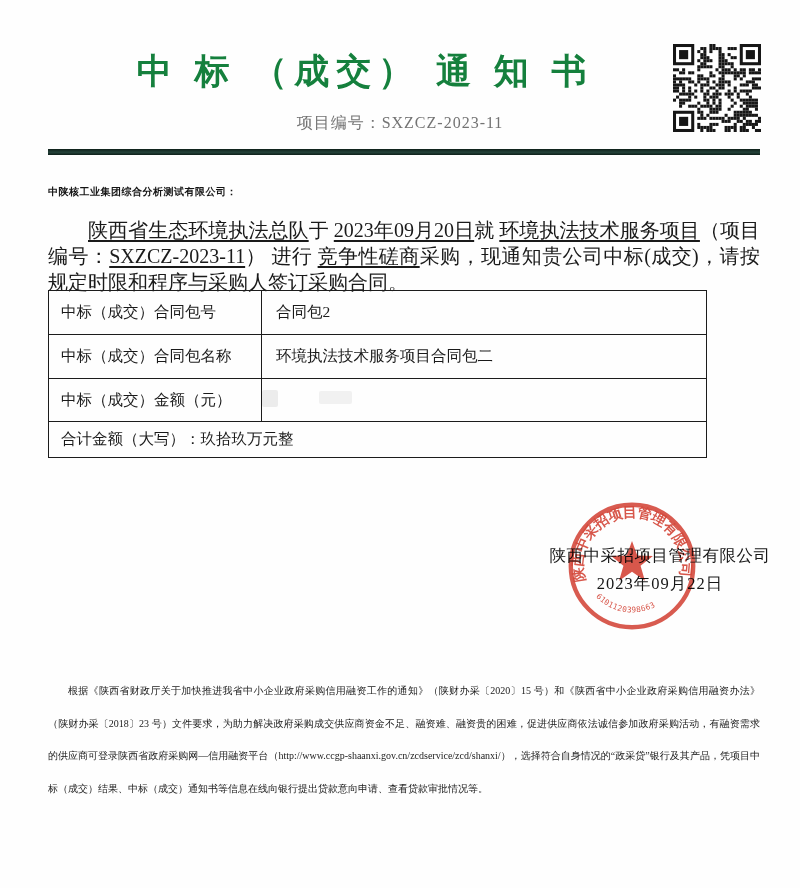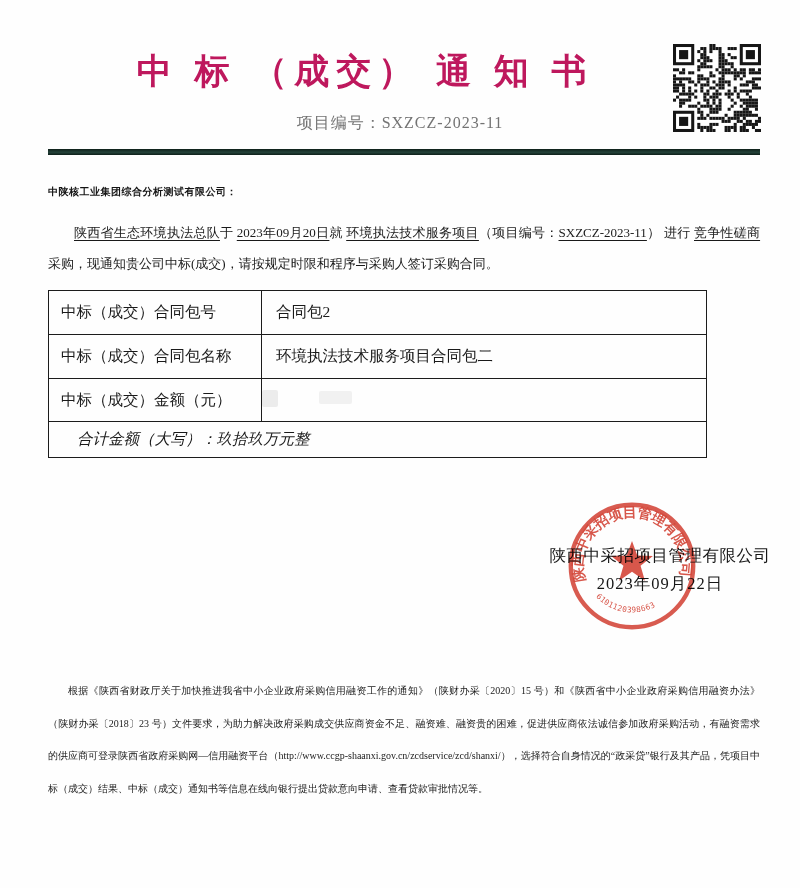--- a/index.html
+++ b/index.html
@@ -3,52 +3,52 @@
 <meta charset="utf-8">
 <style>
   html,body{margin:0;padding:0;background:#ffffff;}
   .page{
     position:relative;width:800px;height:888px;background:#fefefe;
     font-family:"Liberation Serif","DejaVu Serif",serif;color:#1e1e1e;
     overflow:hidden;
   }
   .title{
     position:absolute;top:48px;left:0;right:70px;text-align:center;
-    font-size:35px;font-weight:600;letter-spacing:7px;color:#be185d;
+    font-size:35px;font-weight:600;letter-spacing:7px;color:#15803d;
     white-space:nowrap;
   }
   .project-no{
     position:absolute;top:113px;left:0;right:0;text-align:center;
     font-size:16px;color:#737373;letter-spacing:1px;
   }
   .qr{position:absolute;top:43px;right:39px;width:88px;height:90px;}
   .rule{
     position:absolute;top:149px;left:48px;width:712px;height:6px;
     background:linear-gradient(#0e1f19,#24423a 55%,#0e1f19);
   }
   .recipient{
     position:absolute;top:185px;left:48px;font-size:10px;font-weight:bold;
     color:#141414;letter-spacing:.5px;
   }
   .body-para{
-    position:absolute;top:217px;left:48px;width:712px;font-size:13px;
-    line-height:31px;text-align:justify;text-indent:2em;color:#1a1a1a;
+    position:absolute;top:217px;left:48px;width:712px;font-size:20px;
+    line-height:26px;text-align:justify;text-indent:2em;color:#1a1a1a;
   }
   .u{text-decoration:underline;text-underline-offset:3px;}
   table.doc-table{
     position:absolute;top:290px;left:48px;width:659px;border-collapse:collapse;
   }
   table.doc-table td{
     border:1.6px solid #1c1c1c;font-size:15.5px;color:#1a1a1a;
     vertical-align:middle;
   }
   td.lbl{width:199px;padding-left:12px;}
   td.val{padding-left:14px;position:relative;}
   tr.r1 td{height:41px;} tr.r2 td{height:41px;} tr.r3 td{height:40px;} tr.r4 td{height:33px;}
-  td.total{padding-left:28px;font-style:italic;}
+  td.total{padding-left:12px;}
   .smudge{position:absolute;background:#ececec;border-radius:2px;}
   .smudge.s1{left:0px;top:11px;width:16px;height:17px;}
   .smudge.s2{left:57px;top:12px;width:33px;height:13px;background:#f1f1f1;}
   .sig-block{
     position:absolute;left:530px;top:545px;width:260px;text-align:center;
     font-size:16.5px;color:#161616;
   }
   .sig-company{white-space:nowrap;letter-spacing:.5px;}
   .sig-date{margin-top:6px;letter-spacing:1px;}
   .seal{

